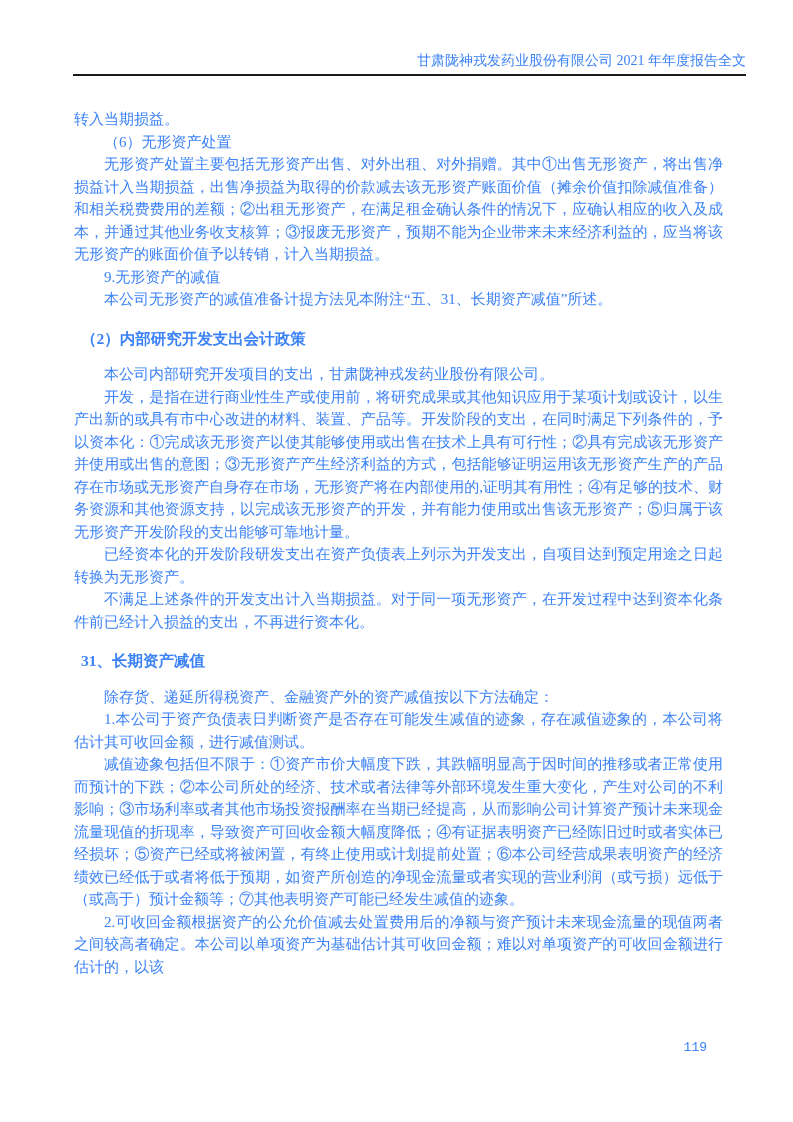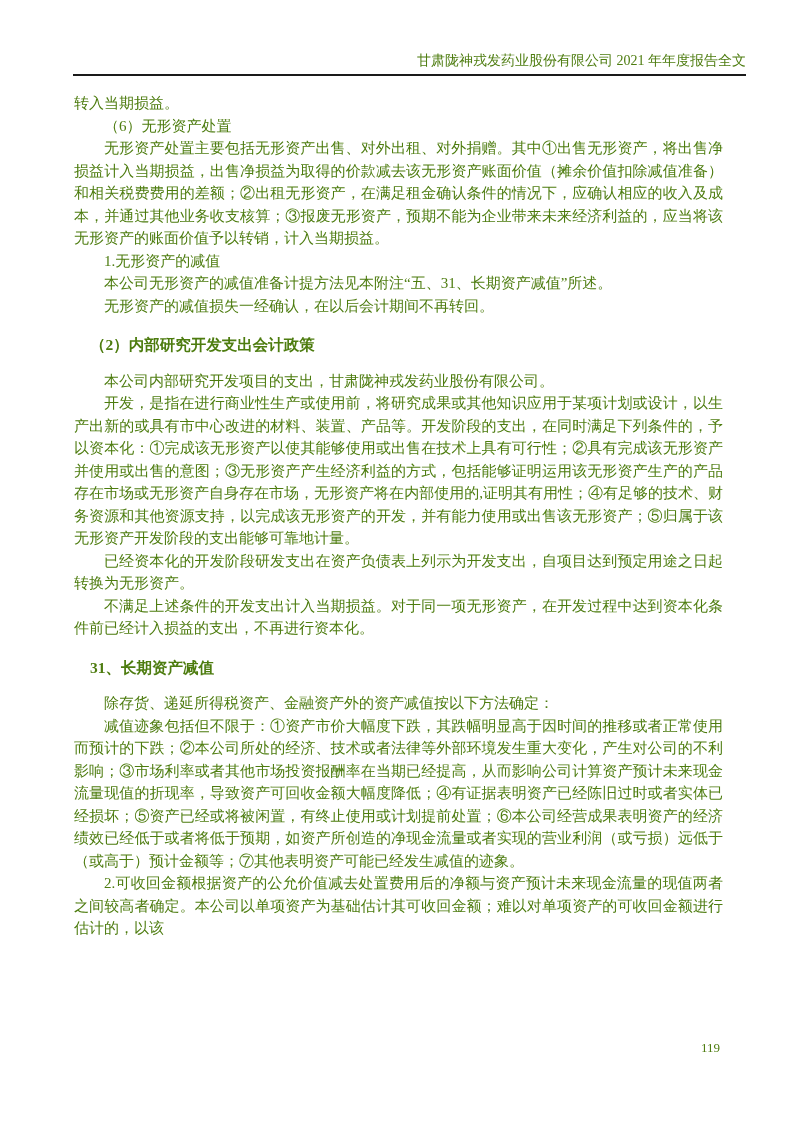--- a/index.html
+++ b/index.html
@@ -3,21 +3,21 @@
 <meta charset="utf-8">
 <style>
   * { margin: 0; padding: 0; box-sizing: border-box; }
   html, body { background: #ffffff; }
   .page {
     position: relative;
     width: 793px;
     height: 1122px;
     background: #ffffff;
     font-family: "Liberation Serif", "DejaVu Serif", serif;
-    color: #4d7c0f;
+    color: #3b82f6;
     overflow: hidden;
   }
   .doc-header {
     position: absolute;
     left: 73px;
     top: 52px;
     width: 673px;
     text-align: right;
     font-size: 14px;
     line-height: 18px;
@@ -27,57 +27,58 @@
   .doc-content {
     position: absolute;
     left: 74px;
     top: 92px;
     width: 649px;
     font-size: 15px;
     line-height: 22.5px;
     text-align: justify;
   }
   .doc-content p.body-para { text-indent: 2em; }
-  .doc-content p.cont-para { text-indent: 0; }
+  .doc-content p.cont-para { text-indent: 0; margin-top: 16px; }
   .doc-content p.sec-heading {
     font-weight: bold;
     text-indent: 0;
     font-size: 15.5px;
-    margin: 17px 0 13px 16px;
+    margin: 17px 0 13px 7px;
   }
   .page-num {
     position: absolute;
-    right: 73px;
+    right: 86px;
     top: 1040px;
     font-size: 13px;
     line-height: 16px;
+    font-family: Liberation Mono, monospace;
   }
 </style>
 </head>
 <body>
 
 <div class="page">
 
   <div class="doc-header">
     <span>甘肃陇神戎发药业股份有限公司 2021 年年度报告全文</span>
   </div>
 
   <div class="doc-content">
     <p class="cont-para">转入当期损益。</p>
     <p class="body-para">（6）无形资产处置</p>
     <p class="body-para">无形资产处置主要包括无形资产出售、对外出租、对外捐赠。其中①出售无形资产，将出售净损益计入当期损益，出售净损益为取得的价款减去该无形资产账面价值（摊余价值扣除减值准备）和相关税费费用的差额；②出租无形资产，在满足租金确认条件的情况下，应确认相应的收入及成本，并通过其他业务收支核算；③报废无形资产，预期不能为企业带来未来经济利益的，应当将该无形资产的账面价值予以转销，计入当期损益。</p>
-    <p class="body-para">1.无形资产的减值</p>
+    <p class="body-para">9.无形资产的减值</p>
     <p class="body-para">本公司无形资产的减值准备计提方法见本附注“五、31、长期资产减值”所述。</p>
-    <p class="body-para">无形资产的减值损失一经确认，在以后会计期间不再转回。</p>
     <p class="sec-heading">（2）内部研究开发支出会计政策</p>
     <p class="body-para">本公司内部研究开发项目的支出，甘肃陇神戎发药业股份有限公司。</p>
     <p class="body-para">开发，是指在进行商业性生产或使用前，将研究成果或其他知识应用于某项计划或设计，以生产出新的或具有市中心改进的材料、装置、产品等。开发阶段的支出，在同时满足下列条件的，予以资本化：①完成该无形资产以使其能够使用或出售在技术上具有可行性；②具有完成该无形资产并使用或出售的意图；③无形资产产生经济利益的方式，包括能够证明运用该无形资产生产的产品存在市场或无形资产自身存在市场，无形资产将在内部使用的,证明其有用性；④有足够的技术、财务资源和其他资源支持，以完成该无形资产的开发，并有能力使用或出售该无形资产；⑤归属于该无形资产开发阶段的支出能够可靠地计量。</p>
     <p class="body-para">已经资本化的开发阶段研发支出在资产负债表上列示为开发支出，自项目达到预定用途之日起转换为无形资产。</p>
     <p class="body-para">不满足上述条件的开发支出计入当期损益。对于同一项无形资产，在开发过程中达到资本化条件前已经计入损益的支出，不再进行资本化。</p>
     <p class="sec-heading">31、长期资产减值</p>
     <p class="body-para">除存货、递延所得税资产、金融资产外的资产减值按以下方法确定：</p>
+    <p class="body-para">1.本公司于资产负债表日判断资产是否存在可能发生减值的迹象，存在减值迹象的，本公司将估计其可收回金额，进行减值测试。</p>
     <p class="body-para">减值迹象包括但不限于：①资产市价大幅度下跌，其跌幅明显高于因时间的推移或者正常使用而预计的下跌；②本公司所处的经济、技术或者法律等外部环境发生重大变化，产生对公司的不利影响；③市场利率或者其他市场投资报酬率在当期已经提高，从而影响公司计算资产预计未来现金流量现值的折现率，导致资产可回收金额大幅度降低；④有证据表明资产已经陈旧过时或者实体已经损坏；⑤资产已经或将被闲置，有终止使用或计划提前处置；⑥本公司经营成果表明资产的经济绩效已经低于或者将低于预期，如资产所创造的净现金流量或者实现的营业利润（或亏损）远低于（或高于）预计金额等；⑦其他表明资产可能已经发生减值的迹象。</p>
     <p class="body-para">2.可收回金额根据资产的公允价值减去处置费用后的净额与资产预计未来现金流量的现值两者之间较高者确定。本公司以单项资产为基础估计其可收回金额；难以对单项资产的可收回金额进行估计的，以该</p>
   </div>
 
   <div class="page-num">119</div>
 
 </div>
 
 </body></html>

